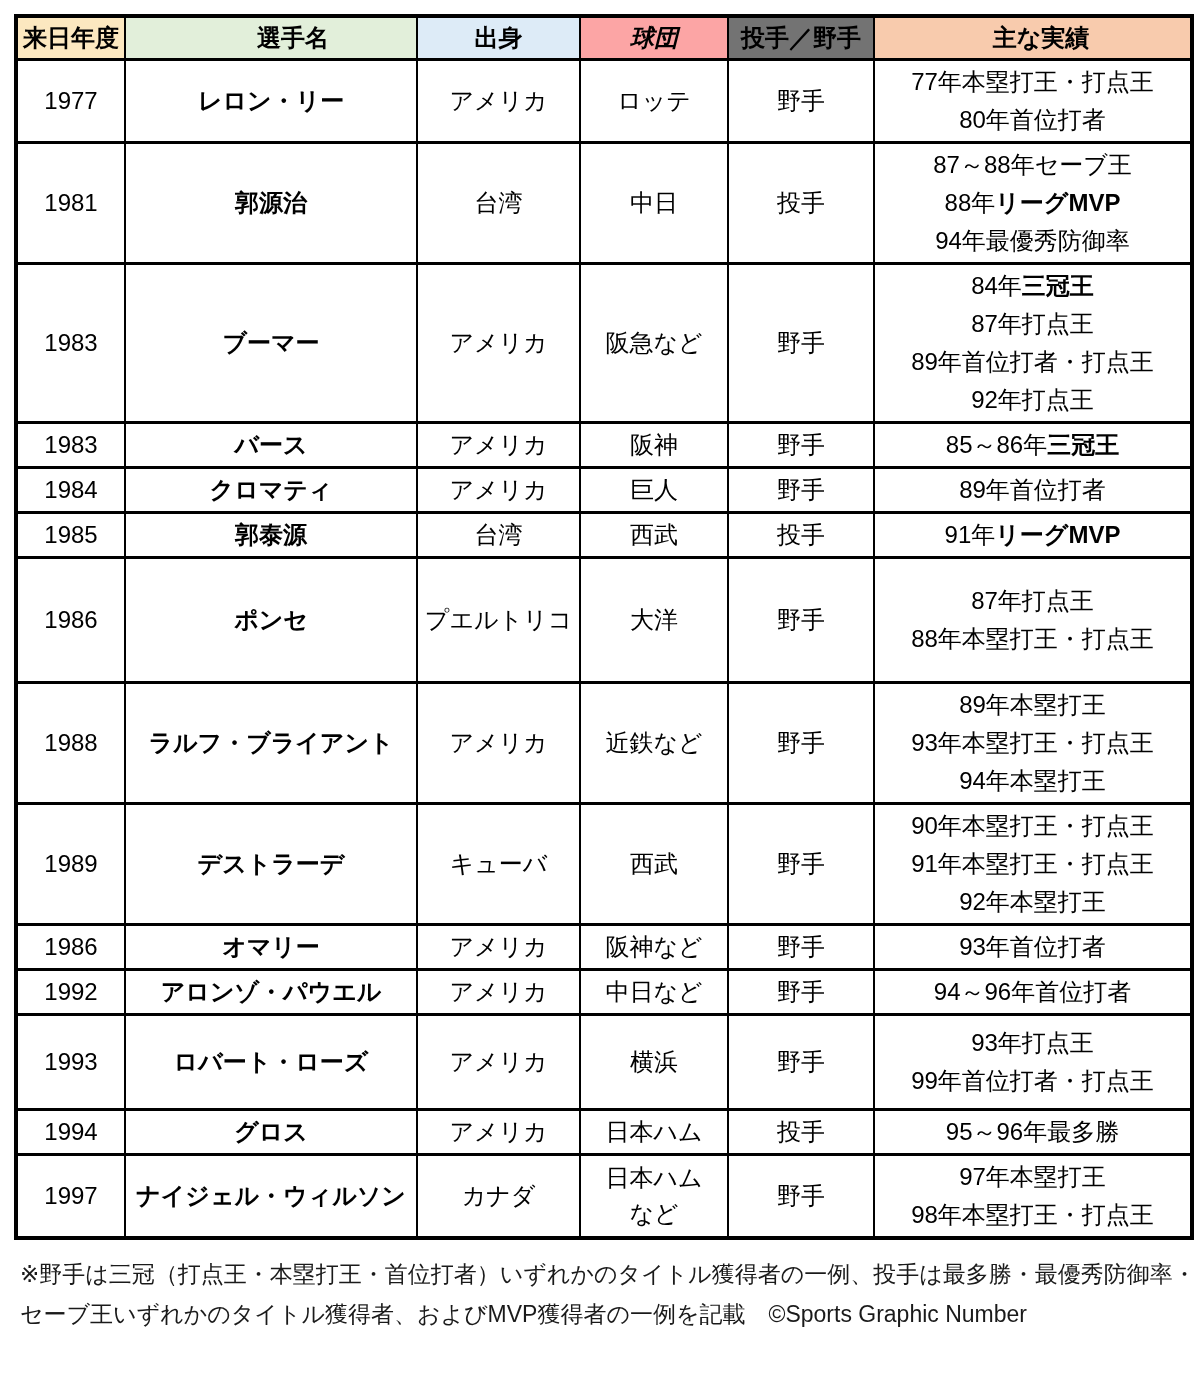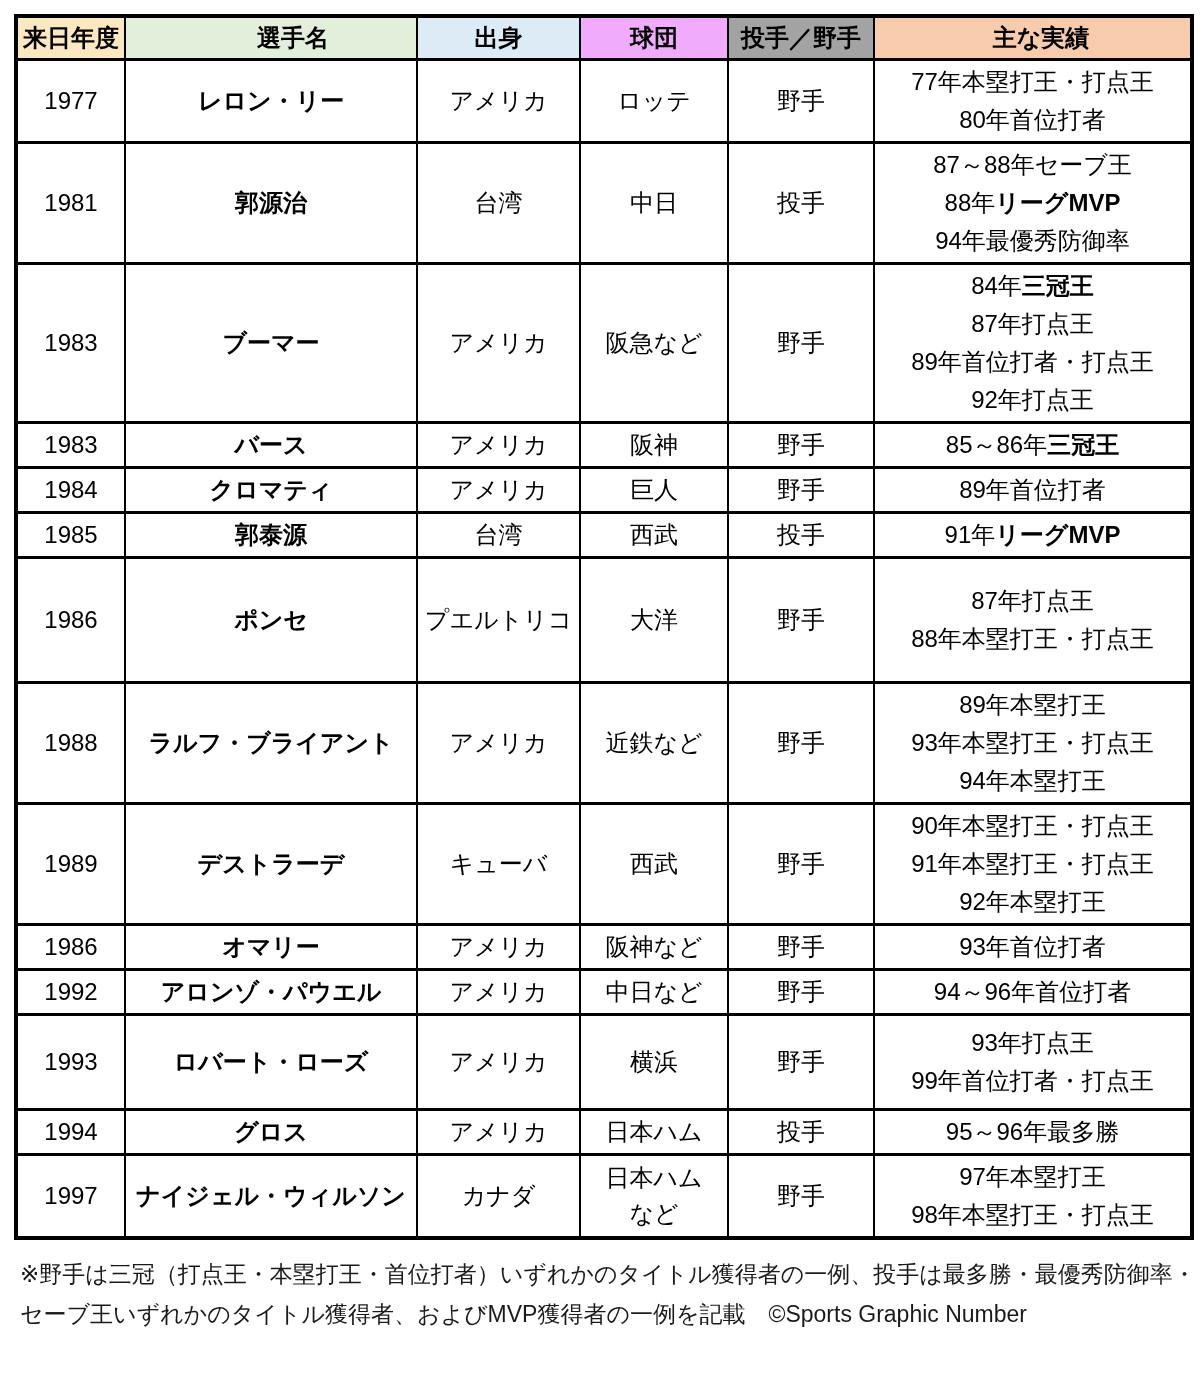--- a/index.html
+++ b/index.html
@@ -93,22 +93,22 @@
       <col style="width:163px">
       <col style="width:148px">
       <col style="width:146px">
       <col style="width:318px">
     </colgroup>
     <thead>
       <tr class="header-row" id="header-row">
           <th style="background: rgb(252, 232, 192);">来日年度</th>
           <th style="background: rgb(226, 239, 218); padding-left: 48px;">選手名</th>
           <th style="background: rgb(221, 235, 247);">出身</th>
-          <th style="background: #f0abfc;">球団</th>
-          <th style="background: #a3a3a3;">投手／野手</th>
+          <th style="background: #fca5a5; font-style: italic;">球団</th>
+          <th style="background: #737373;">投手／野手</th>
           <th style="background: rgb(248, 203, 173); padding-left: 21px;">主な実績</th>
         </tr>
     </thead>
     <tbody id="table-body">
         <tr>
           <td class="c-year">1977</td>
           <td class="c-name">レロン・リー</td>
           <td class="c-origin">アメリカ</td>
           <td class="c-team">ロッテ</td>
           <td class="c-pos">野手</td>

